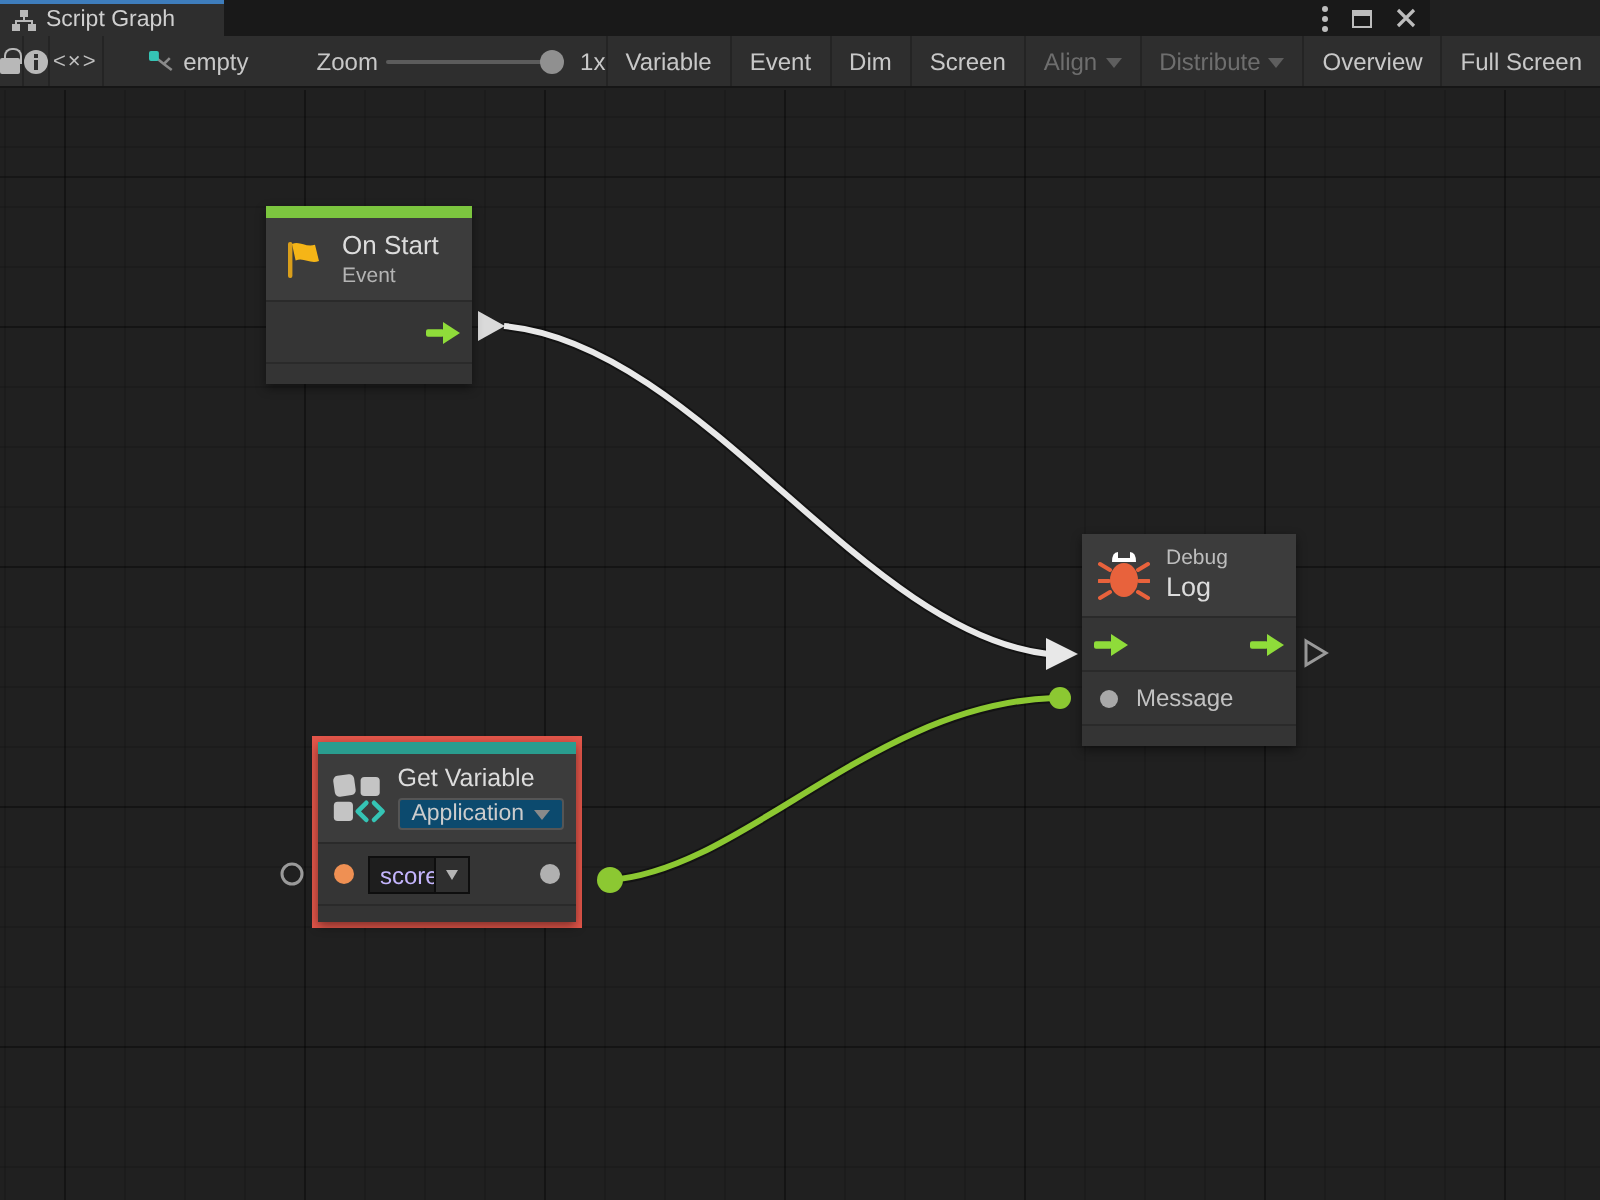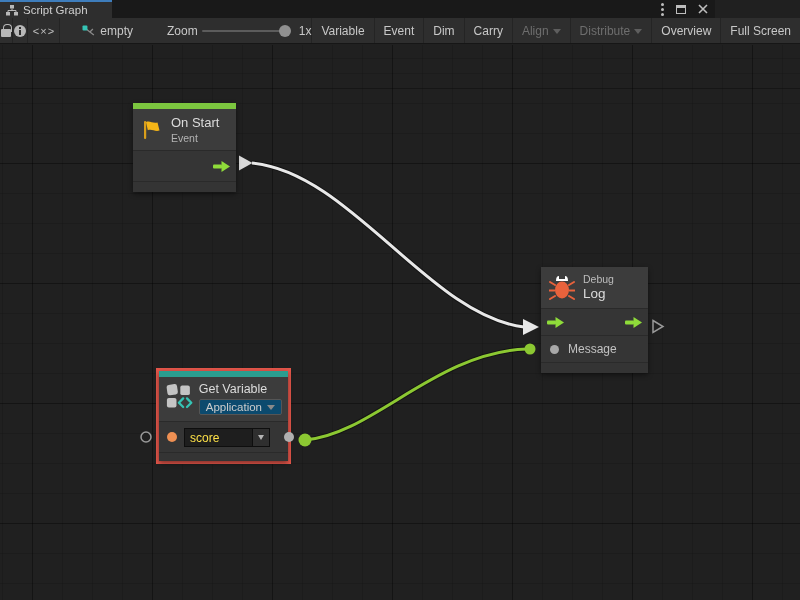--- a/index.html
+++ b/index.html
@@ -66,28 +66,28 @@
   #node-onstart .nrow { height:31px; justify-content:flex-end; padding-right:6px; }
 
   #node-debug { left:541px; top:267px; width:107px; }
   #node-debug .nhdr { padding:6px 10px 7px 8px; }
   #node-debug .nrow.r1 { height:27px; justify-content:space-between; padding:0 6px; }
   #node-debug .nrow.r2 { height:27px; gap:9px; padding-left:9px; }
   .msg-label { font-size:12px; color:#C2C2C2; }
 
   #getvar-outline { position:absolute; left:156px; top:368px; z-index:2; border:3px solid #E4564A; }
   #node-getvar { position:relative; left:0; top:0; width:129px; z-index:2; }
-  #node-getvar .nhdr { padding:5px 6px 6px 6px; align-items:flex-start; gap:6px; }
+  #node-getvar .nhdr { padding:5px 6px 6px 6px; align-items:center; gap:6px; }
   #node-getvar .nrow { height:31px; gap:7px; padding:0 8px; }
   #node-getvar .nfoot { height:9px; }
   .scope-btn { display:inline-flex; align-items:center; gap:5px; margin-top:3px; background:#0c4a6e;
                border:1px solid #555; border-radius:2px; padding:1px 6px; font-size:11.5px;
                color:#CCCCCC; cursor:pointer; }
   .var-field { display:flex; align-items:stretch; height:19px; border:1px solid #0E0E0E; background:#1E1E1E; }
-  .var-text { width:67px; font-size:12px; color:#fde047; padding:2px 0 0 5px; }
+  .var-text { width:32px; font-size:12px; color:#c4b5fd; padding:2px 0 0 5px; }
   .var-btn { width:17px; background:#2F2F2F; border-left:1px solid #0E0E0E; display:flex;
              align-items:center; justify-content:center; cursor:pointer; }
   .var-btn .caret-down { border-top-color:#B5B5B5; border-left-width:3.5px; border-right-width:3.5px; }
   .spacer { flex:1; }
 </style>
 </head>
 <body>
 
 <div id="app">
 
@@ -249,21 +249,21 @@
     <div class="tbtn">
         <span>Variable</span>
       </div>
     <div class="tbtn">
         <span>Event</span>
       </div>
     <div class="tbtn">
         <span>Dim</span>
       </div>
     <div class="tbtn">
-        <span>Carry</span>
+        <span>Screen</span>
       </div>
     <div class="tbtn disabled">
       <span>Align</span>
       <span class="caret-down"></span>
     </div>
     <div class="tbtn disabled">
       <span>Distribute</span>
       <span class="caret-down"></span>
     </div>
     <div class="tbtn">

